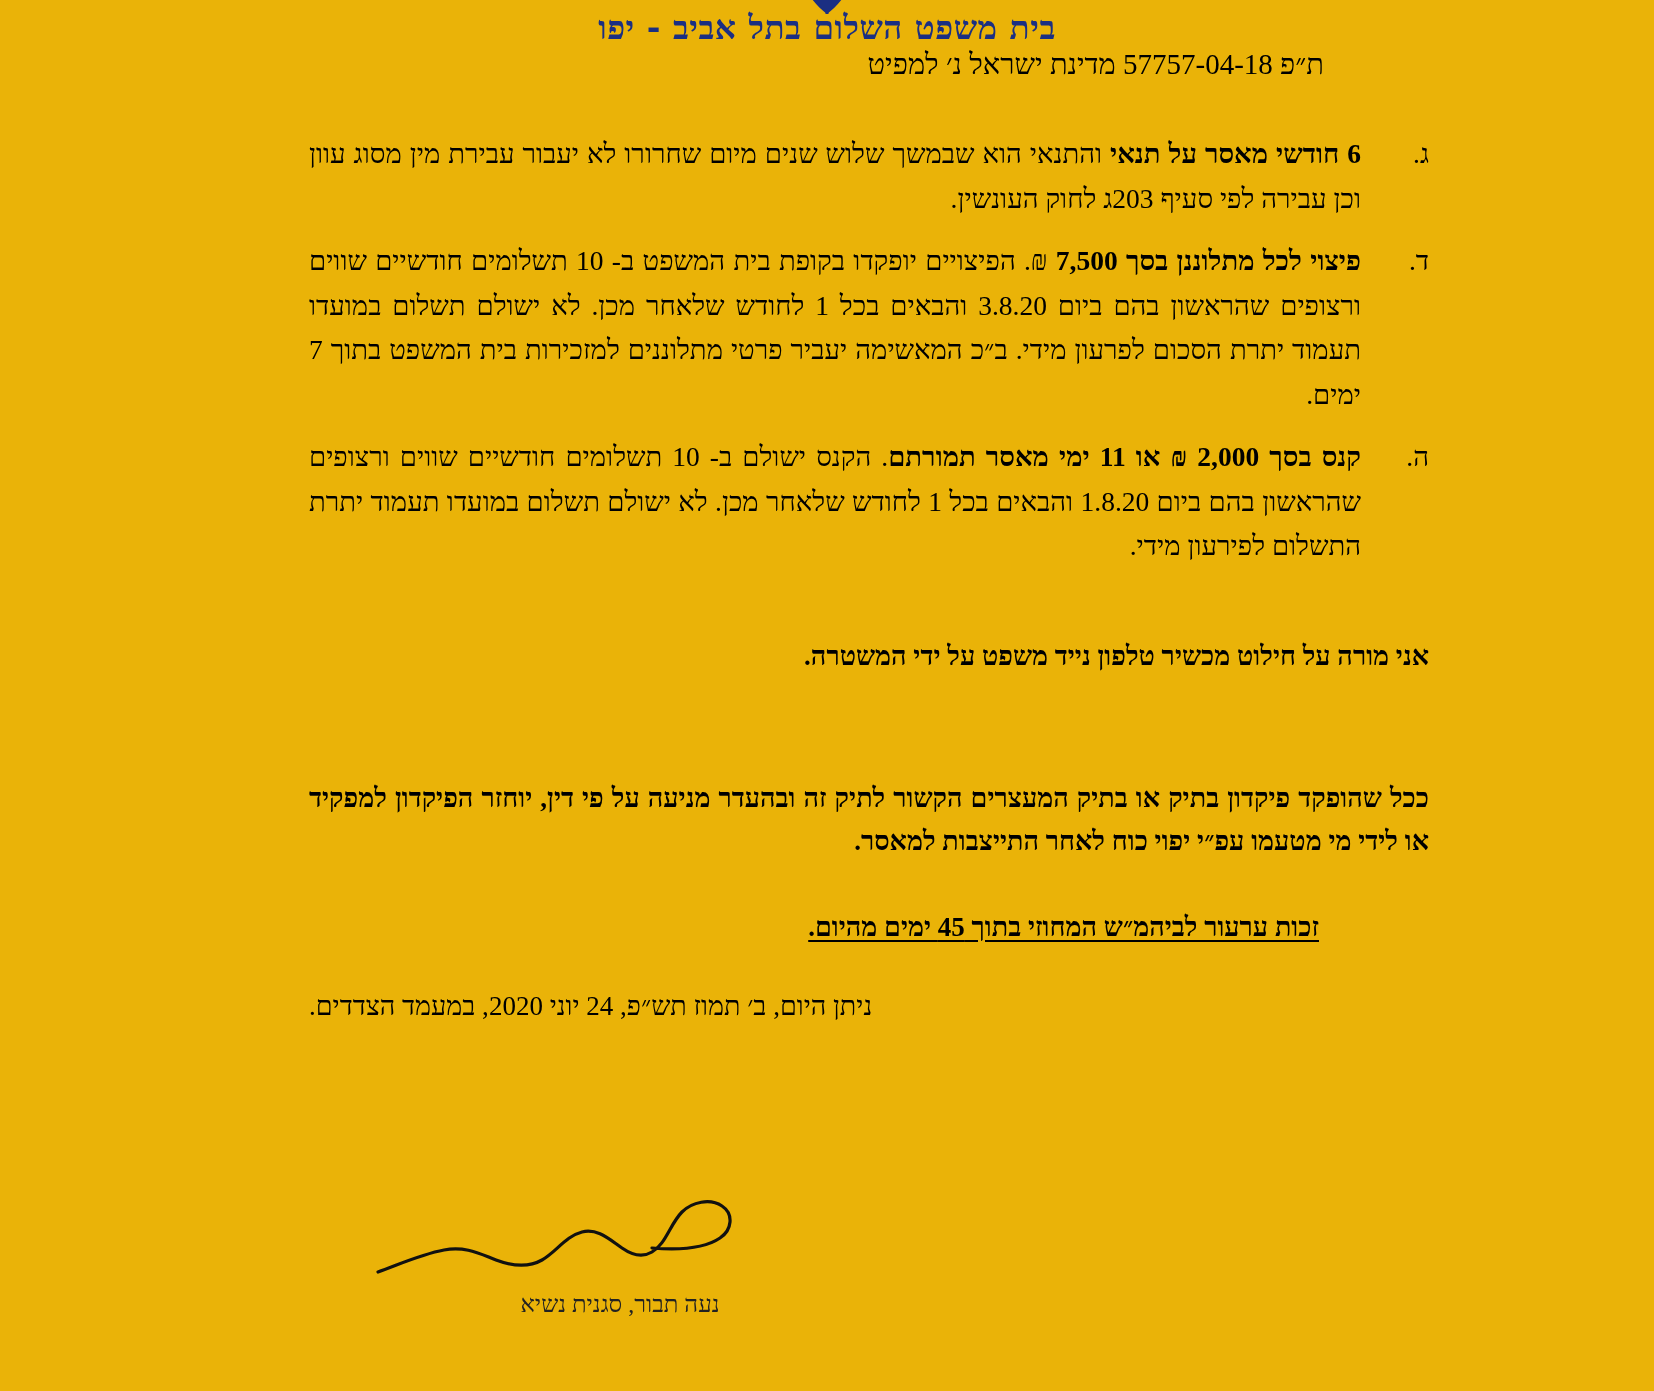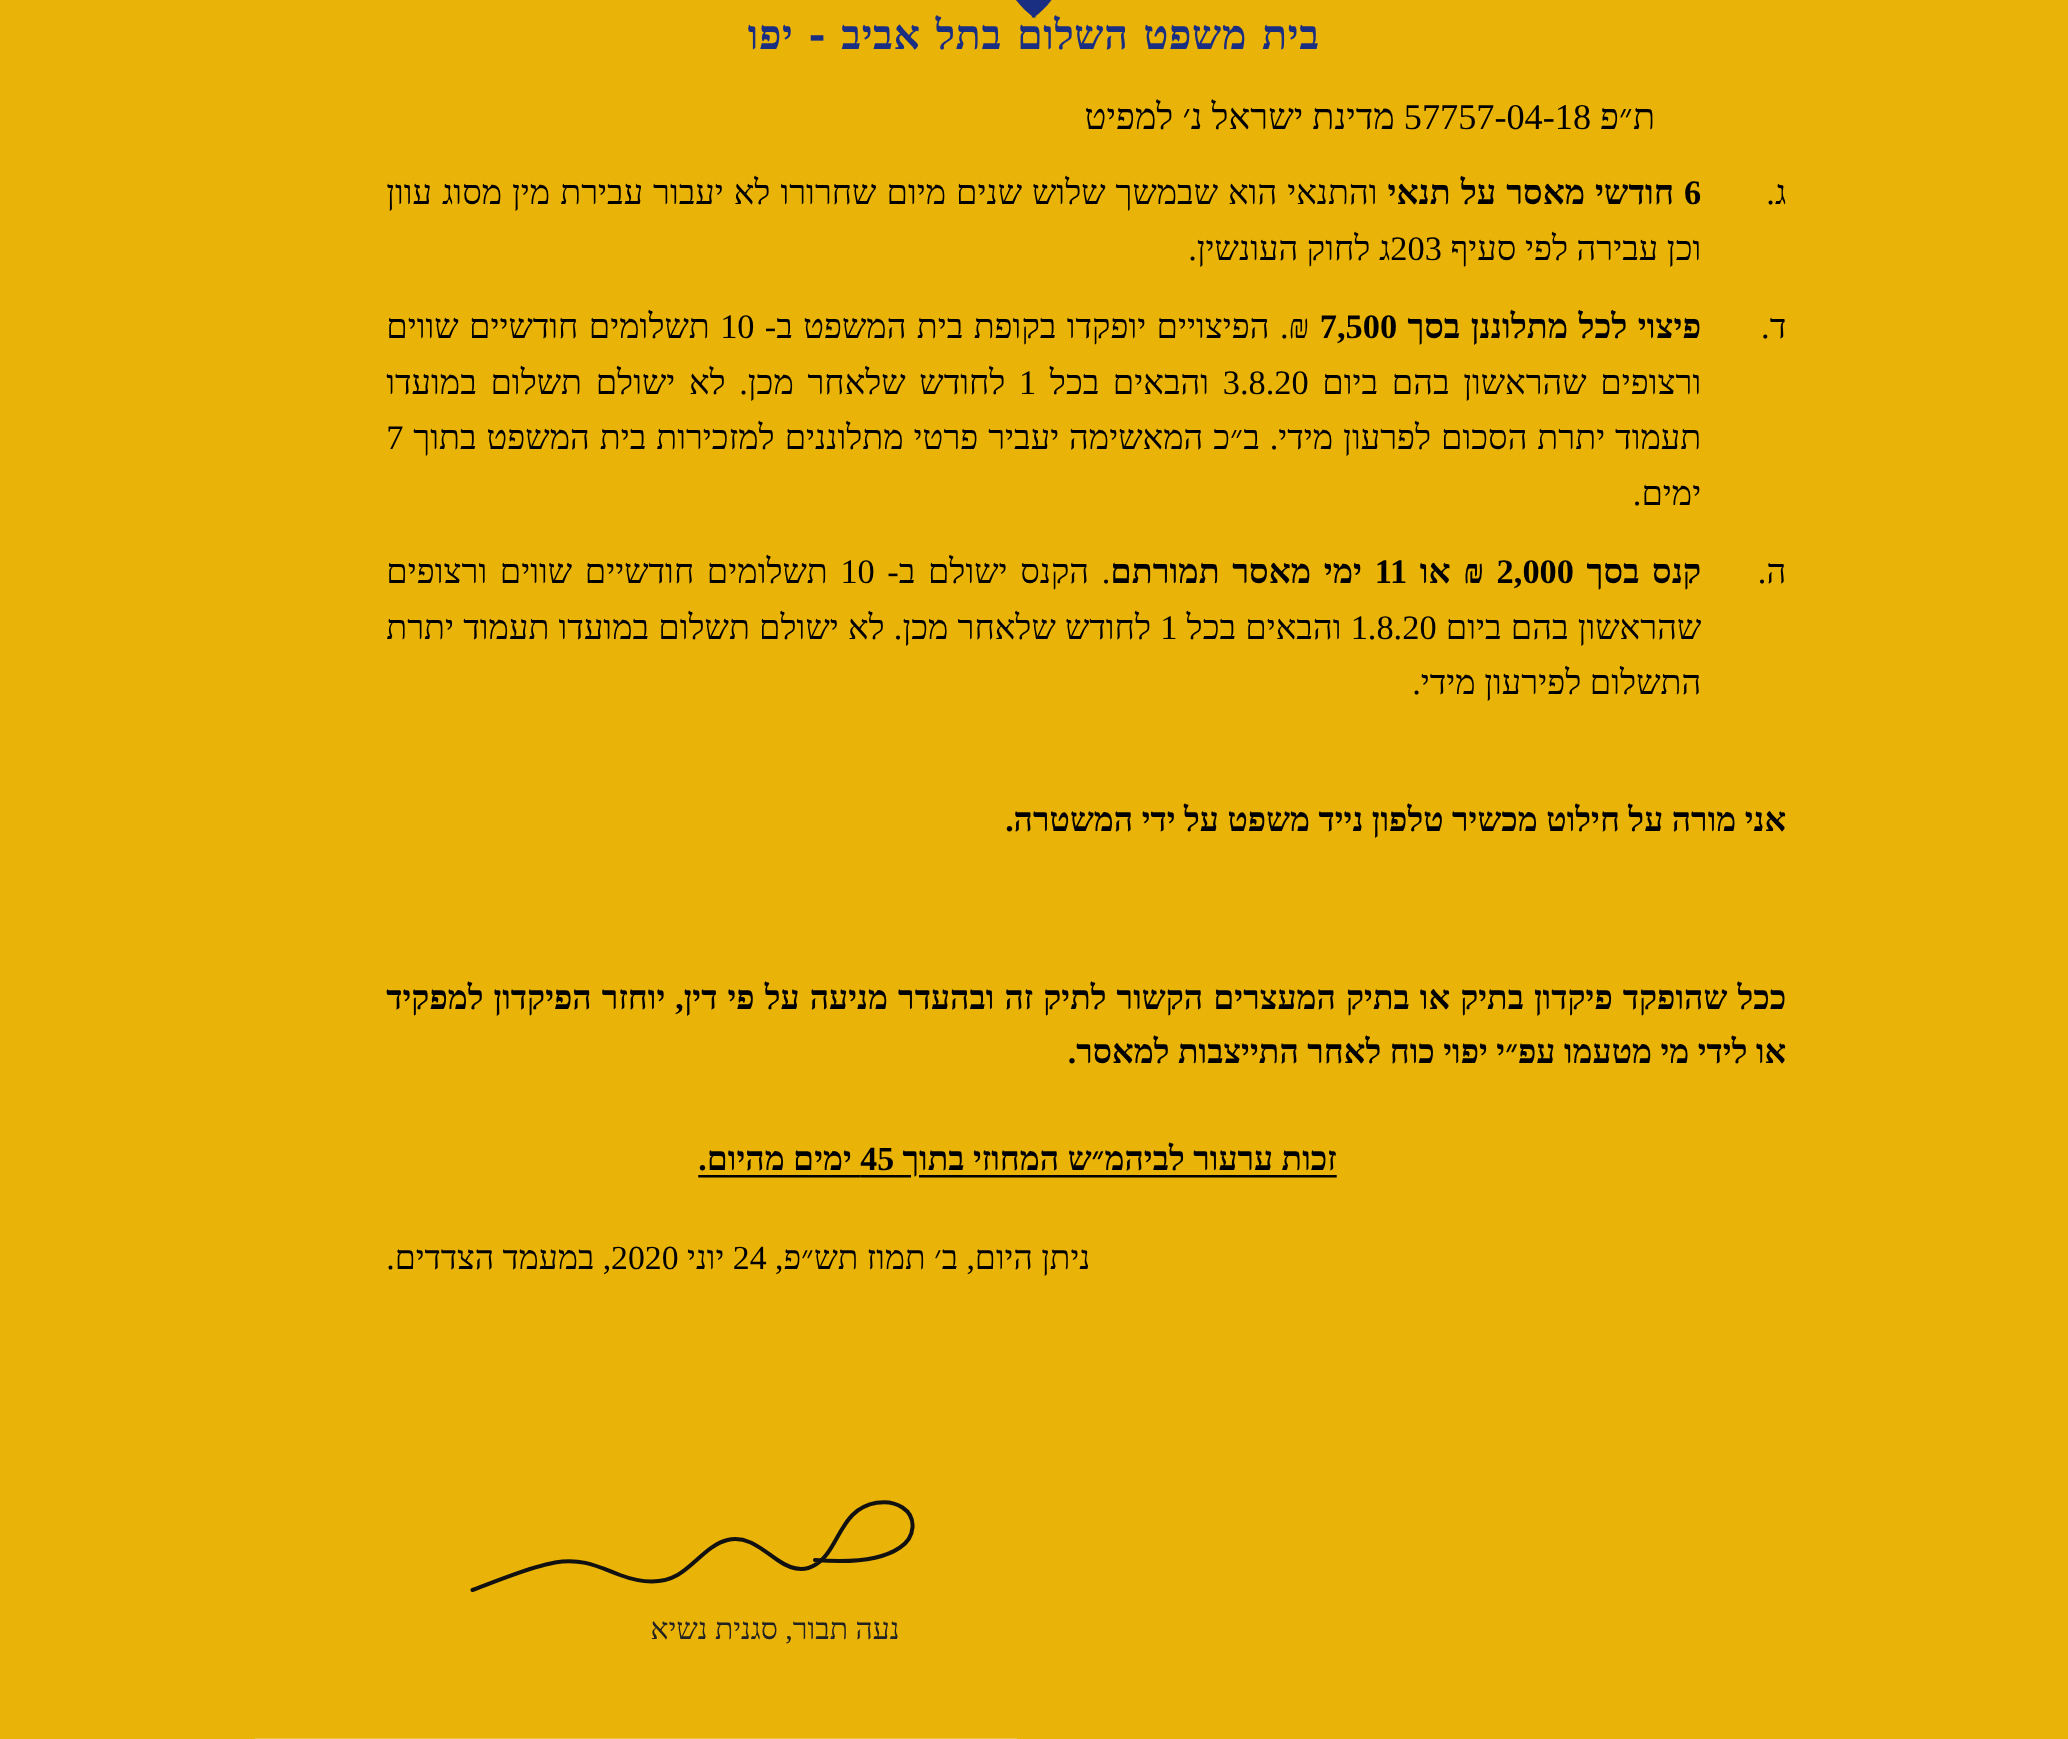--- a/index.html
+++ b/index.html
@@ -41,21 +41,21 @@
     text-align: center;
     font-family: "DejaVu Serif", "Liberation Serif", serif;
     font-weight: bold;
     font-size: 33px;
     letter-spacing: 0.5px;
     color: #1b2f82;
     direction: rtl;
   }
   .case-line {
     position: absolute;
-    top: 78px;
+    top: 48px;
     right: 330px;
     font-size: 29px;
     direction: rtl;
     white-space: nowrap;
     color: #000;
   }
 
   
   .content {
     position: absolute;
@@ -101,21 +101,21 @@
 
   .spacer-sm { height: 26px; }
   .spacer-md { height: 48px; }
   .spacer-lg { height: 72px; }
 
   .appeal-line {
     font-size: 27px;
     font-weight: bold;
     text-decoration: underline;
     text-underline-offset: 4px;
-    text-align: center;
+    text-align: right;
     direction: rtl;
     padding-right: 110px;
   }
 
   .date-line {
     font-size: 27px;
     direction: rtl;
     text-align: left;
     padding-right: 100px;
   }

